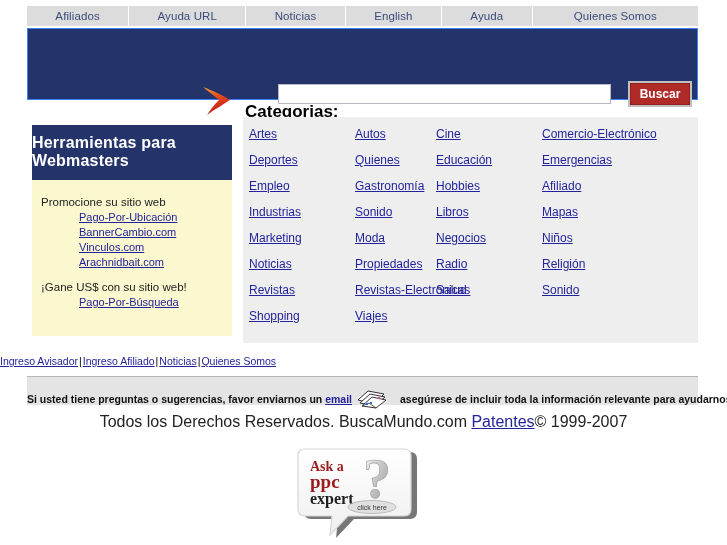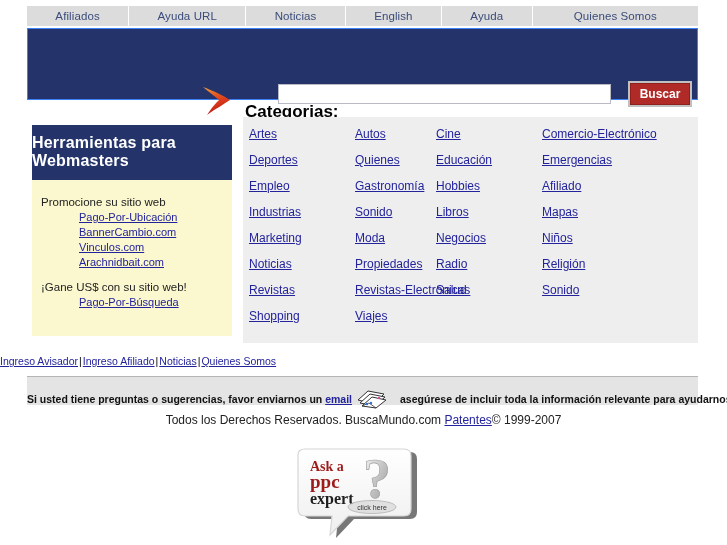--- a/index.html
+++ b/index.html
@@ -219,21 +219,21 @@
     height: 22px;
   }
 
   
   .copyright {
     position: absolute;
     left: 0;
     top: 413px;
     width: 727px;
     text-align: center;
-    font-size: 12px;
+    font-size: 16px;
     color: #222222;
   }
   .copyright a {
     color: #23239c;
     text-decoration: underline;
   }
 
   
   .ad {
     position: absolute;

